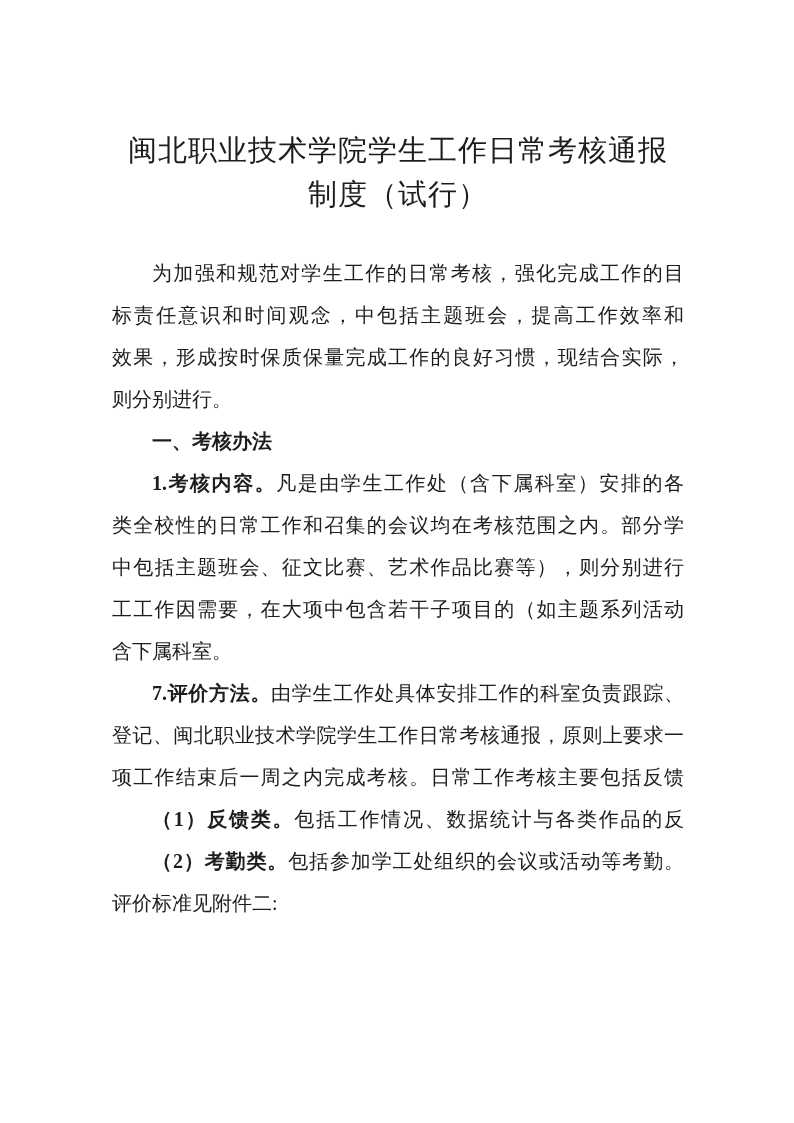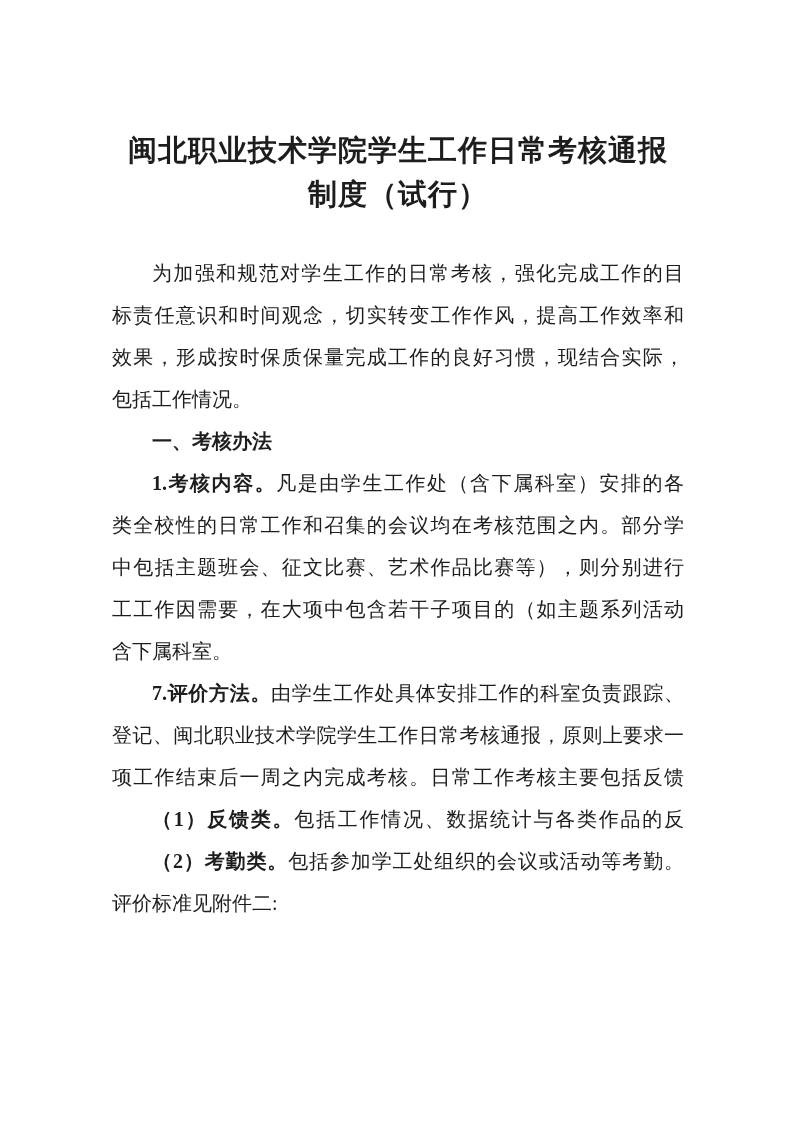--- a/index.html
+++ b/index.html
@@ -10,21 +10,21 @@
     height: 1123px;
     margin: 0 auto;
     background: #ffffff;
     color: #1d1d1d;
     font-family: "Liberation Serif", "DejaVu Serif", serif;
     padding: 128px 110px 0 112px;
     overflow: hidden;
   }
   .doc-title {
     text-align: center;
-    font-weight: bold;
+    font-weight: normal;
     font-size: 29px;
     line-height: 44px;
     letter-spacing: 1px;
   }
   .doc-body {
     margin-top: 36px;
     font-size: 20px;
   }
   .line {
     height: 42px;
@@ -42,23 +42,23 @@
 <body>
 
 <div class="page">
   <div class="doc-title">
     <div class="title-line">闽北职业技术学院学生工作日常考核通报</div>
     <div class="title-line">制度（试行）</div>
   </div>
   <div class="doc-body">
       <div class="paragraph">
         <div class="line justify indent"><span class="run">为加强和规范对学生工作的日常考核，强化完成工作的目</span></div>
-        <div class="line justify"><span class="run">标责任意识和时间观念，切实转变工作作风，提高工作效率和</span></div>
+        <div class="line justify"><span class="run">标责任意识和时间观念，中包括主题班会，提高工作效率和</span></div>
         <div class="line justify"><span class="run">效果，形成按时保质保量完成工作的良好习惯，现结合实际，</span></div>
-        <div class="line"><span class="run">包括工作情况。</span></div>
+        <div class="line"><span class="run">则分别进行。</span></div>
       </div>
       <div class="paragraph">
         <div class="line indent"><span class="run bold">一、考核办法</span></div>
       </div>
       <div class="paragraph">
         <div class="line justify indent"><span class="run bold">1.考核内容。</span><span class="run">凡是由学生工作处（含下属科室）安排的各</span></div>
         <div class="line justify"><span class="run">类全校性的日常工作和召集的会议均在考核范围之内。部分学</span></div>
         <div class="line justify"><span class="run">中包括主题班会、征文比赛、艺术作品比赛等），则分别进行</span></div>
         <div class="line justify"><span class="run">工工作因需要，在大项中包含若干子项目的（如主题系列活动</span></div>
         <div class="line"><span class="run">含下属科室。</span></div>

